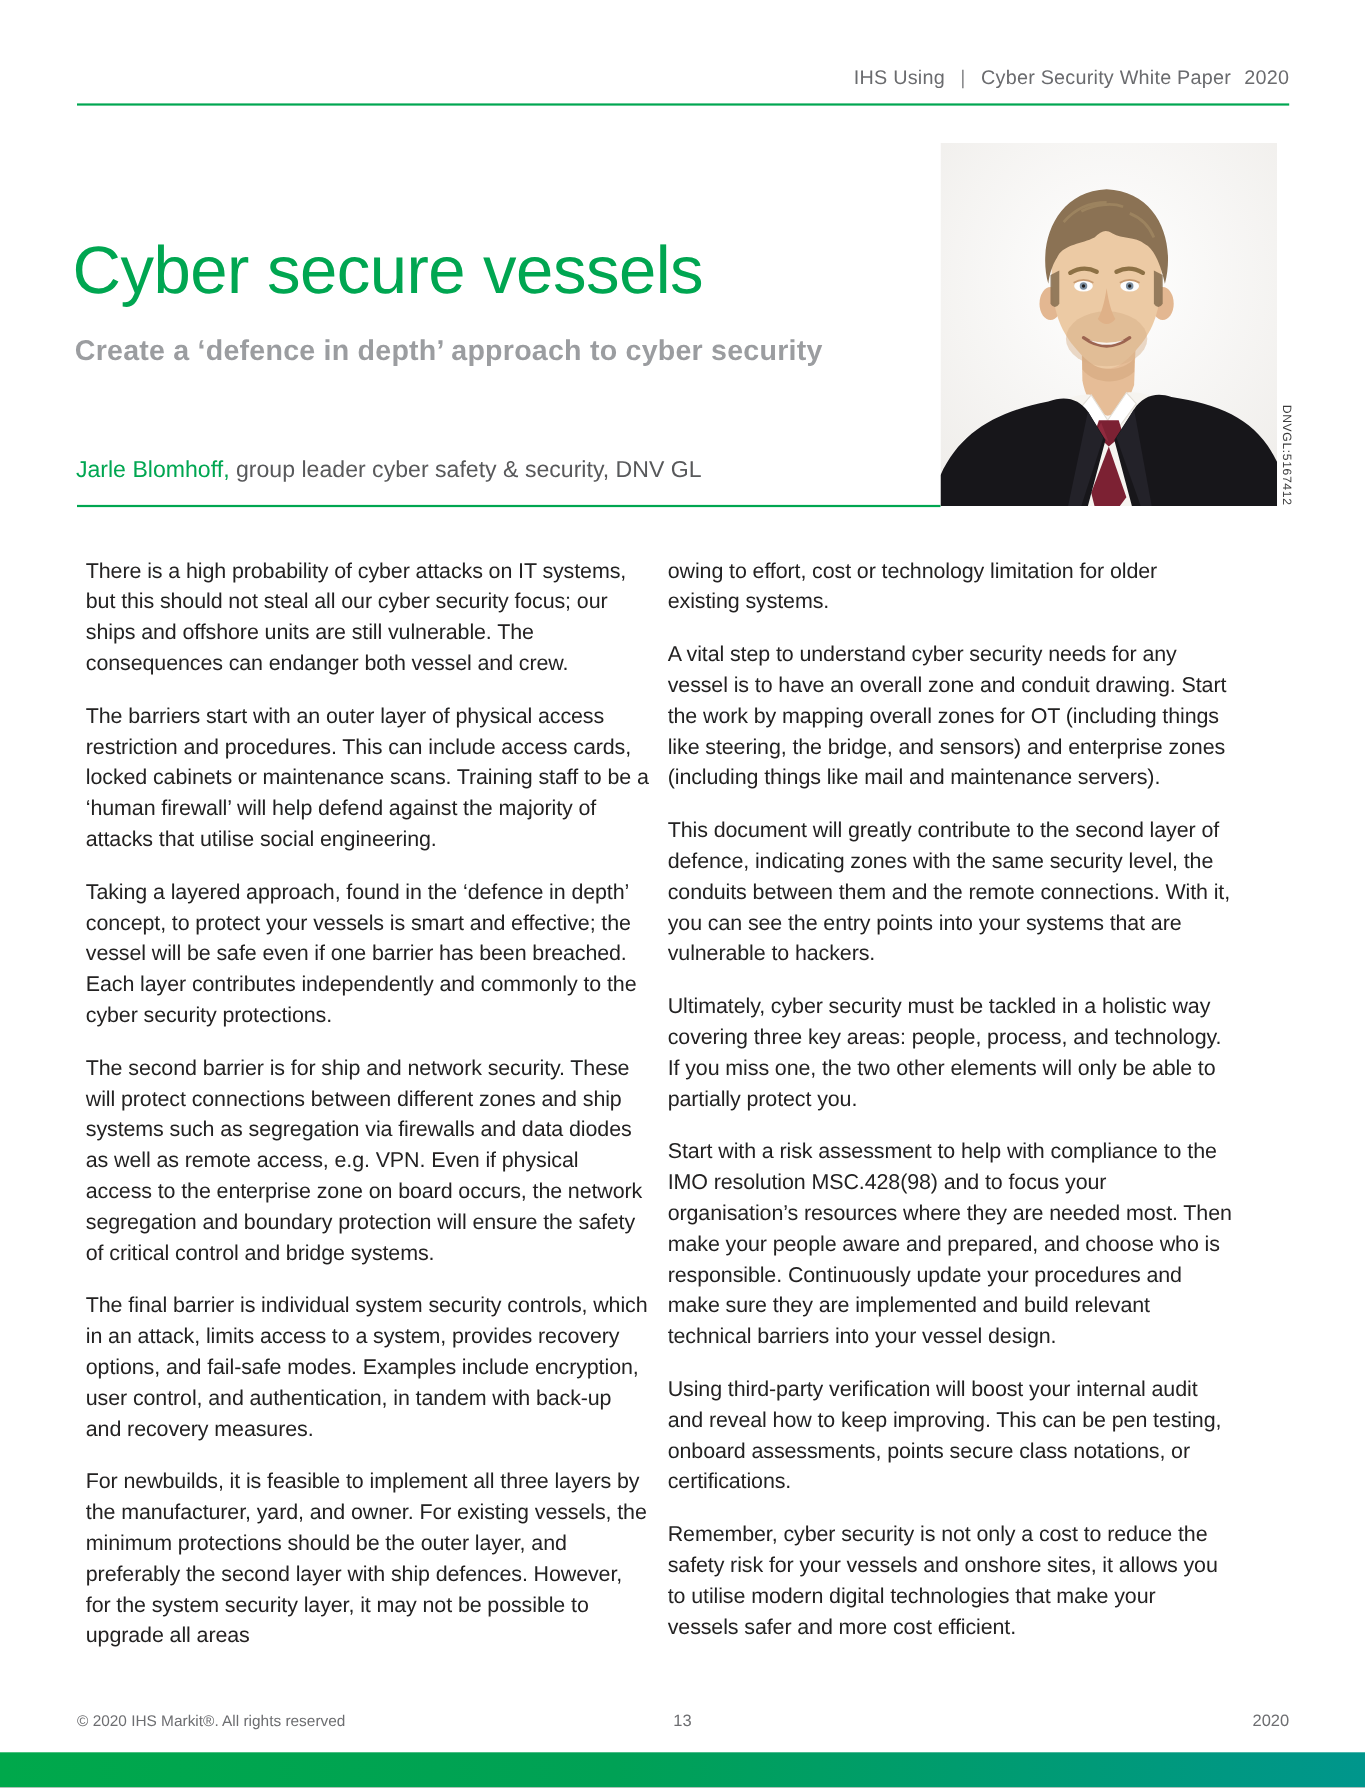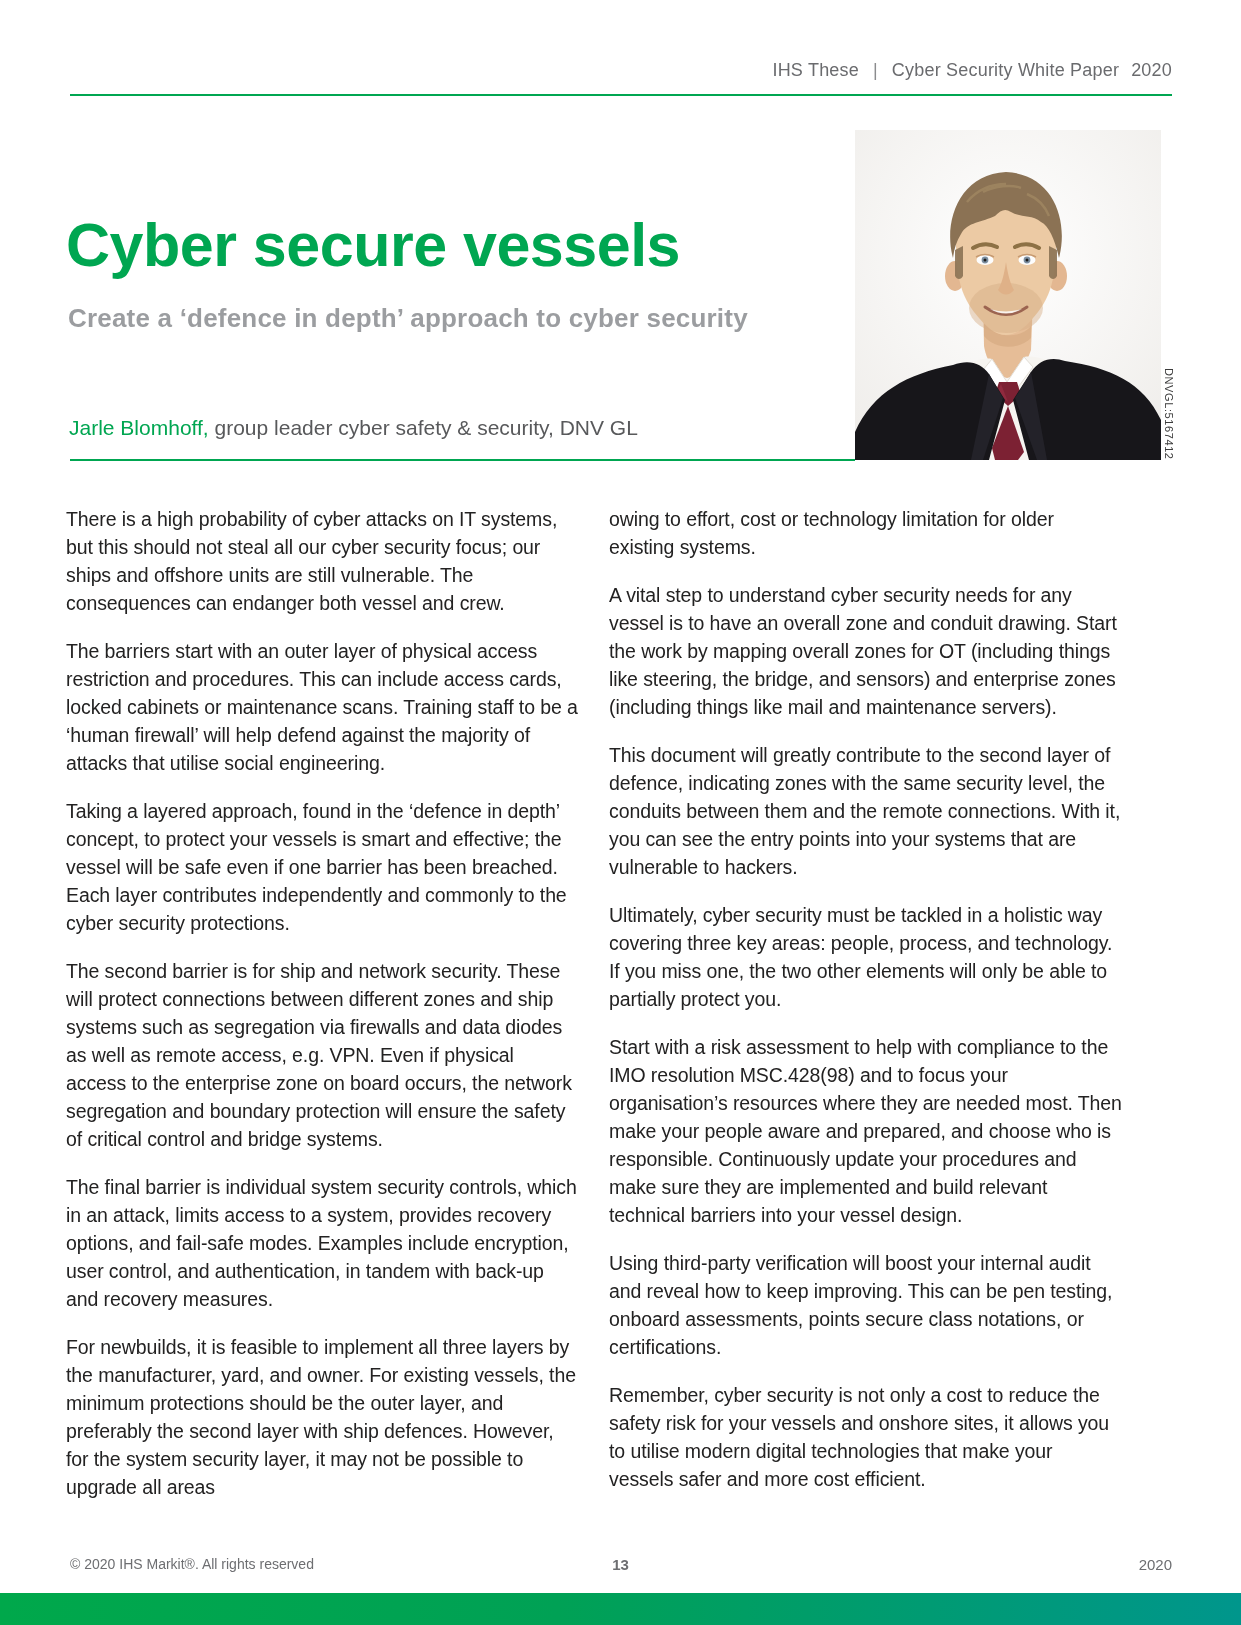--- a/index.html
+++ b/index.html
@@ -18,21 +18,21 @@
   }
   .topbar-text .sep{margin:0 14px;color:#8b8c8e;font-weight:300;}
   .topbar-text .yr{margin-left:12px;}
   .header-rule{
     position:absolute;top:94px;left:70px;width:1102px;height:2px;
     background:#00a651;
   }
   
   .page-title{
     position:absolute;left:66px;top:212px;
-    font-size:61px;font-weight:700;color:#00a651;
+    font-size:61px;font-weight:400;color:#00a651;
     letter-spacing:-0.5px;line-height:1.1;
   }
   .page-subtitle{
     position:absolute;left:68px;top:303px;
     font-size:26px;font-weight:700;color:#9b9da0;letter-spacing:.2px;
   }
   .author-line{
     position:absolute;left:69px;top:416px;
     font-size:21px;color:#58595b;
   }
@@ -46,53 +46,53 @@
     position:absolute;left:855px;top:130px;width:306px;height:330px;
   }
   .photo-credit{
     position:absolute;left:1163px;top:368px;height:94px;
     writing-mode:vertical-rl;
     font-size:11px;color:#3b3b3b;letter-spacing:.6px;
     white-space:nowrap;
   }
   
   .columns{
-    position:absolute;left:66px;top:505px;width:1056px;
-    display:flex;gap:30px;
+    position:absolute;left:78px;top:505px;width:1056px;
+    display:flex;gap:16px;
   }
   .col{width:513px;color:#232222;}
   .col p{
     margin:0 0 20px 0;
     font-size:19.5px;line-height:28px;letter-spacing:-0.1px;
   }
   
   .footer-copy{
     position:absolute;left:70px;top:1556px;
     font-size:14px;color:#6d6e71;
   }
   .footer-page{
     position:absolute;left:0;top:1556px;width:100%;text-align:center;
-    font-size:15px;color:#6d6e71;font-weight:bold;
+    font-size:15px;color:#6d6e71;font-weight:normal;
   }
   .footer-year{
     position:absolute;right:69px;top:1556px;
     font-size:15px;color:#6d6e71;
   }
   .bottom-bar{
     position:absolute;left:0;top:1593px;width:100%;height:32px;
     background:linear-gradient(90deg,#00a84b 0%,#00a155 45%,#00968c 100%);
   }
 </style>
 </head>
 <body>
 
 <div class="page">
 
   <div class="topbar-text">
-    <span>IHS These</span><span class="sep">|</span><span>Cyber Security White Paper</span><span class="yr">2020</span>
+    <span>IHS Using</span><span class="sep">|</span><span>Cyber Security White Paper</span><span class="yr">2020</span>
   </div>
   <div class="header-rule"></div>
 
   <h1 class="page-title" style="margin:0;">Cyber secure vessels</h1>
   <div class="page-subtitle">Create a ‘defence in depth’ approach to cyber security</div>
 
   <div class="author-line">
     <span class="name">Jarle Blomhoff,</span><span> group leader cyber safety &amp; security, DNV GL</span>
   </div>
   <div class="author-rule"></div>

